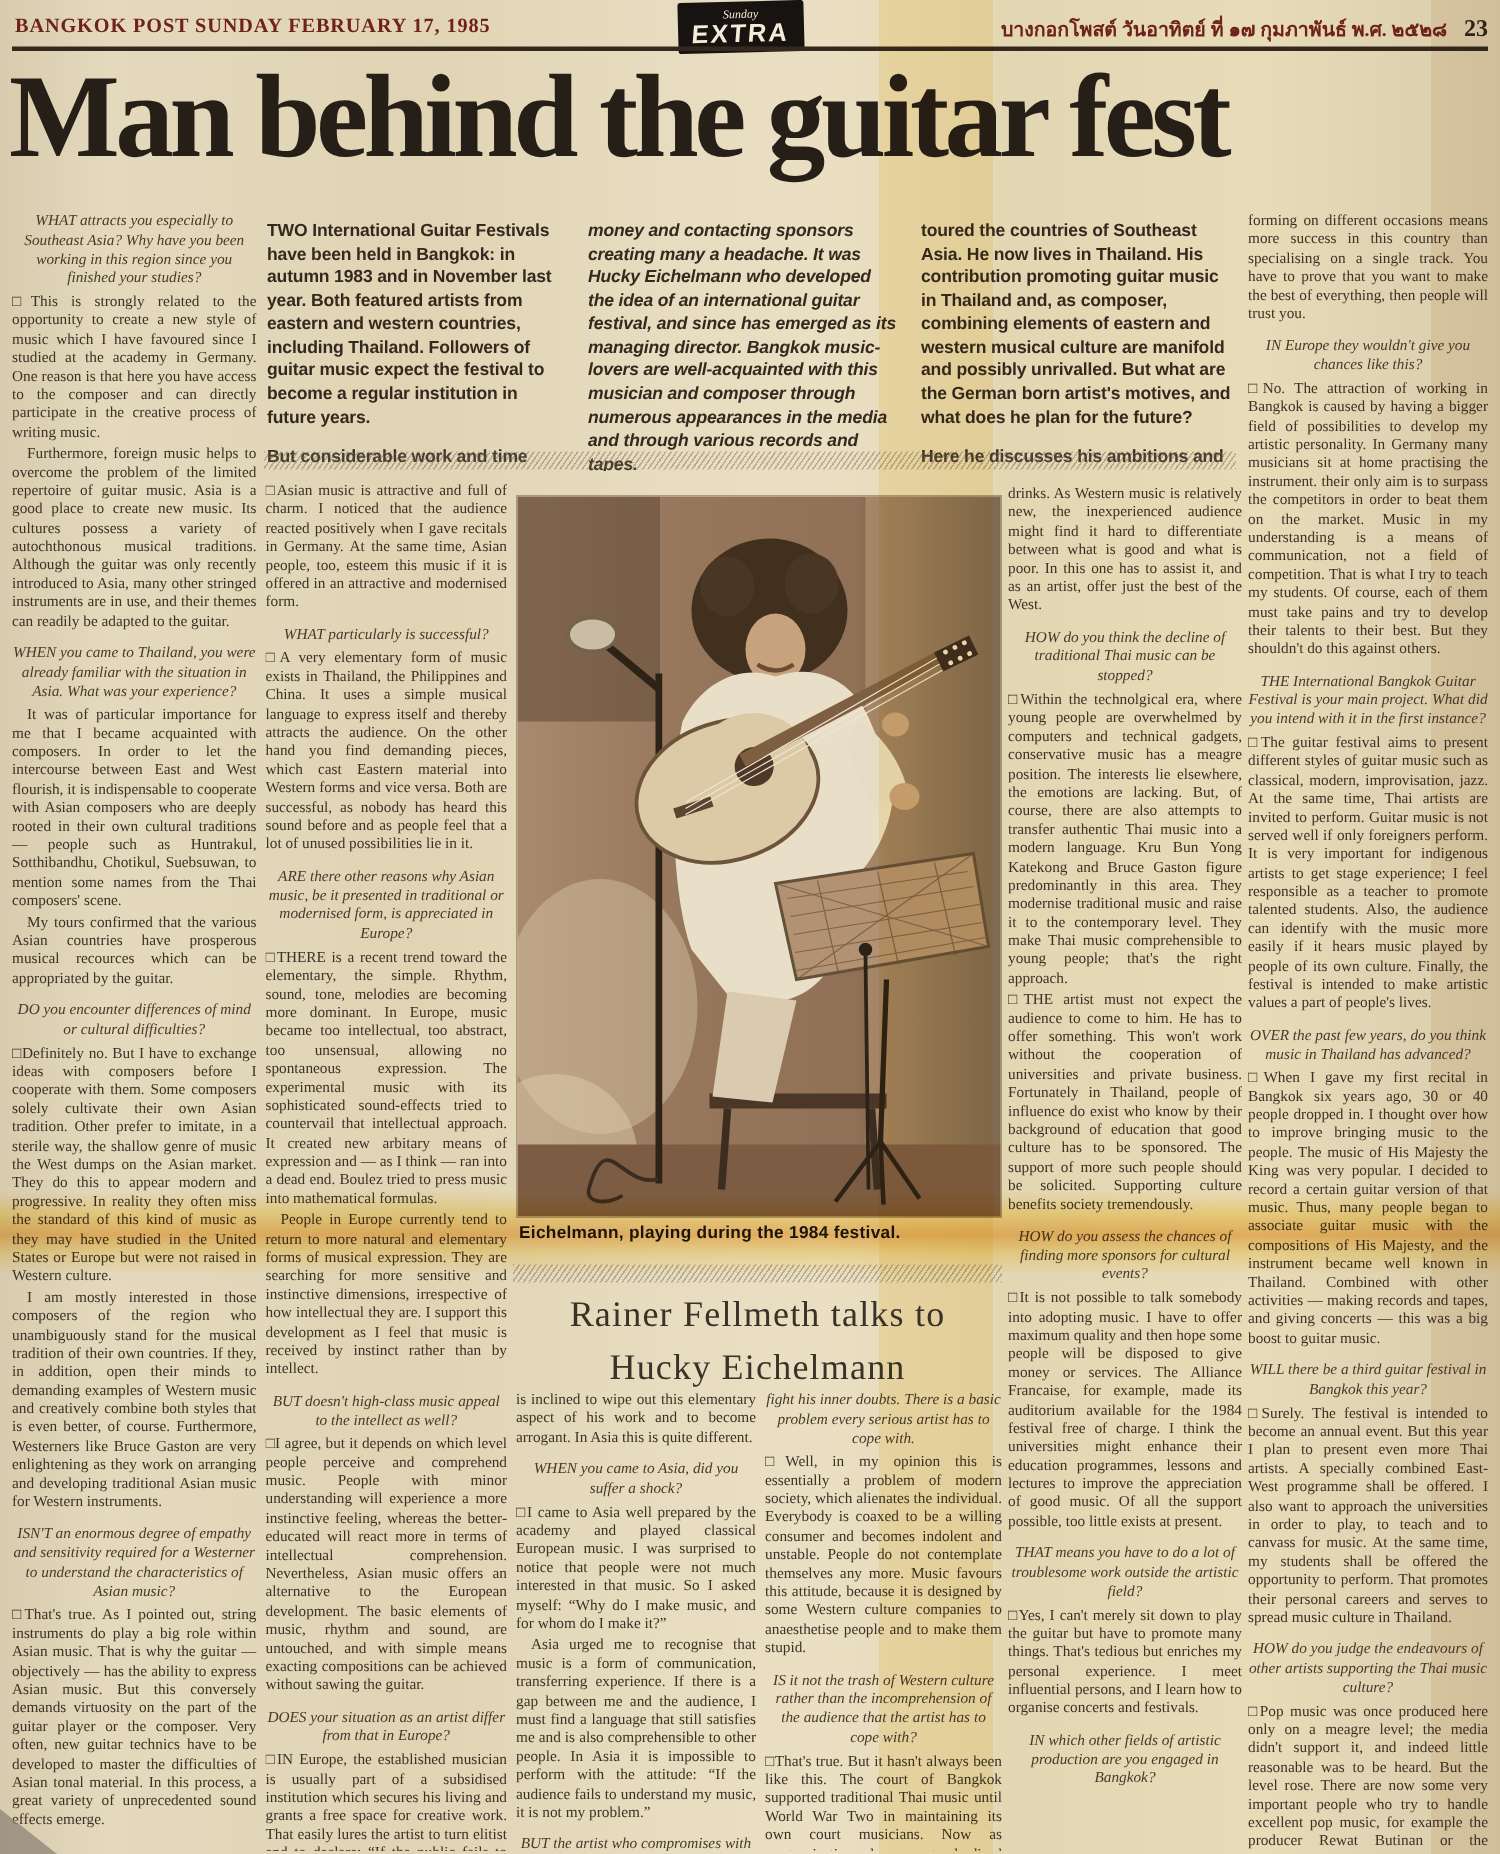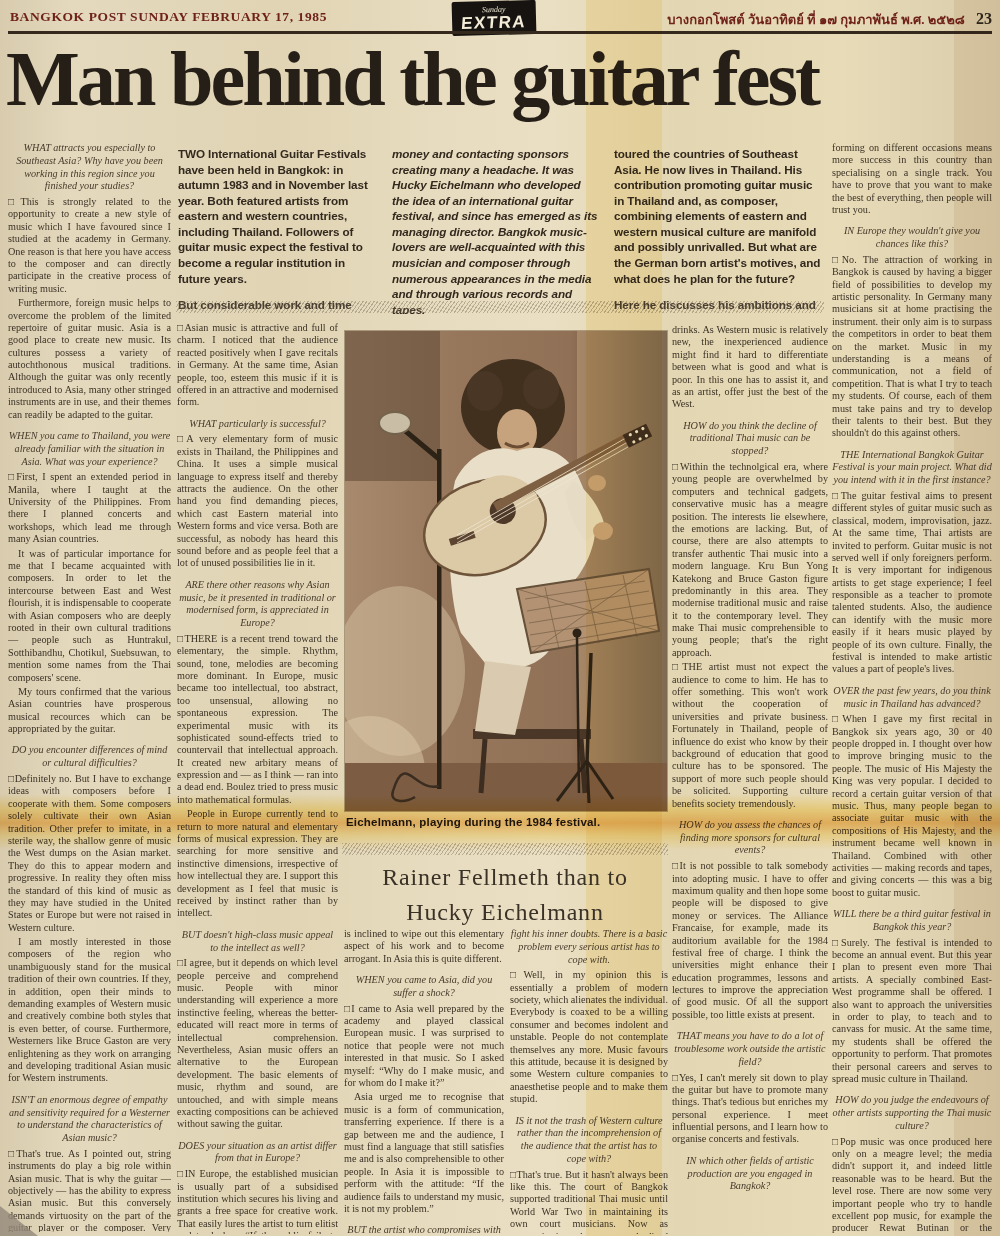--- a/index.html
+++ b/index.html
@@ -71,21 +71,20 @@
       <p class="intro-para">toured the countries of Southeast Asia. He now lives in Thailand. His contribution promoting guitar music in Thailand and, as composer, combining elements of eastern and western musical culture are manifold and possibly unrivalled. But what are the German born artist's motives, and what does he plan for the future?</p>
       <p class="intro-para">Here he discusses his ambitions and achievements with a Bangkok Post correspondent.</p>
     </div>
   <div class="hatch" style="left:176px;top:301px;width:648px;"></div>
 
   <div class="colmn" style="left:8px;top:142px;width:163px;height:1090px;">
       <p class="para q">WHAT attracts you especially to Southeast Asia? Why have you been working in this region since you finished your studies?</p>
       <p class="para a">□This is strongly related to the opportunity to create a new style of music which I have favoured since I studied at the academy in Germany. One reason is that here you have access to the composer and can directly participate in the creative process of writing music.</p>
       <p class="para p">Furthermore, foreign music helps to overcome the problem of the limited repertoire of guitar music. Asia is a good place to create new music. Its cultures possess a variety of autochthonous musical traditions. Although the guitar was only recently introduced to Asia, many other stringed instruments are in use, and their themes can readily be adapted to the guitar.</p>
       <p class="para q">WHEN you came to Thailand, you were already familiar with the situation in Asia. What was your experience?</p>
-      <p class="para a">□First, I spent an extended period in Manila, where I taught at the University of the Philippines. From there I planned concerts and workshops, which lead me through many Asian countries.</p>
       <p class="para p">It was of particular importance for me that I became acquainted with composers. In order to let the intercourse between East and West flourish, it is indispensable to cooperate with Asian composers who are deeply rooted in their own cultural traditions — people such as Huntrakul, Sotthibandhu, Chotikul, Suebsuwan, to mention some names from the Thai composers' scene.</p>
       <p class="para p">My tours confirmed that the various Asian countries have prosperous musical recources which can be appropriated by the guitar.</p>
       <p class="para q">DO you encounter differences of mind or cultural difficulties?</p>
       <p class="para a">□Definitely no. But I have to exchange ideas with composers before I cooperate with them. Some composers solely cultivate their own Asian tradition. Other prefer to imitate, in a sterile way, the shallow genre of music the West dumps on the Asian market. They do this to appear modern and progressive. In reality they often miss the standard of this kind of music as they may have studied in the United States or Europe but were not raised in Western culture.</p>
       <p class="para p">I am mostly interested in those composers of the region who unambiguously stand for the musical tradition of their own countries. If they, in addition, open their minds to demanding examples of Western music and creatively combine both styles that is even better, of course. Furthermore, Westerners like Bruce Gaston are very enlightening as they work on arranging and developing traditional Asian music for Western instruments.</p>
       <p class="para q">ISN'T an enormous degree of empathy and sensitivity required for a Westerner to understand the characteristics of Asian music?</p>
       <p class="para a">□That's true. As I pointed out, string instruments do play a big role within Asian music. That is why the guitar — objectively — has the ability to express Asian music. But this conversely demands virtuosity on the part of the guitar player or the composer. Very often, new guitar technics have to be developed to master the difficulties of Asian tonal material. In this process, a great variety of unprecedented sound effects emerge.</p>
     </div>
   <div class="colmn" style="left:177px;top:322px;width:161px;height:912px;">
       <p class="para a">□Asian music is attractive and full of charm. I noticed that the audience reacted positively when I gave recitals in Germany. At the same time, Asian people, too, esteem this music if it is offered in an attractive and modernised form.</p>
@@ -217,21 +216,21 @@
       <line x1="242" y1="430" x2="268" y2="468" stroke="#2c2216" stroke-width="3"></line>
       <line x1="242" y1="430" x2="244" y2="472" stroke="#2c2216" stroke-width="3"></line>
     </g>
     <circle cx="232" cy="302" r="4.5" fill="#2c2216"></circle>
     <line x1="232" y1="306" x2="234" y2="462" stroke="#2c2216" stroke-width="2.5"></line>
   </svg>
 
   <div class="caption">Eichelmann, playing during the 1984 festival.</div>
   <div class="hatch" style="left:342px;top:843px;width:326px;"></div>
   <div class="byline">
-    <div>Rainer Fellmeth than to</div>
+    <div>Rainer Fellmeth talks to</div>
     <div>Hucky Eichelmann</div>
   </div>
 
   <div class="tint-v" style="left:586px;width:76px;background:rgba(244,214,110,.28);"></div>
   <div class="tint-v" style="left:954px;width:46px;background:rgba(214,180,150,.22);"></div>
   <div class="band-h"></div>
   <div class="corner"></div>
 
 </div>
 

